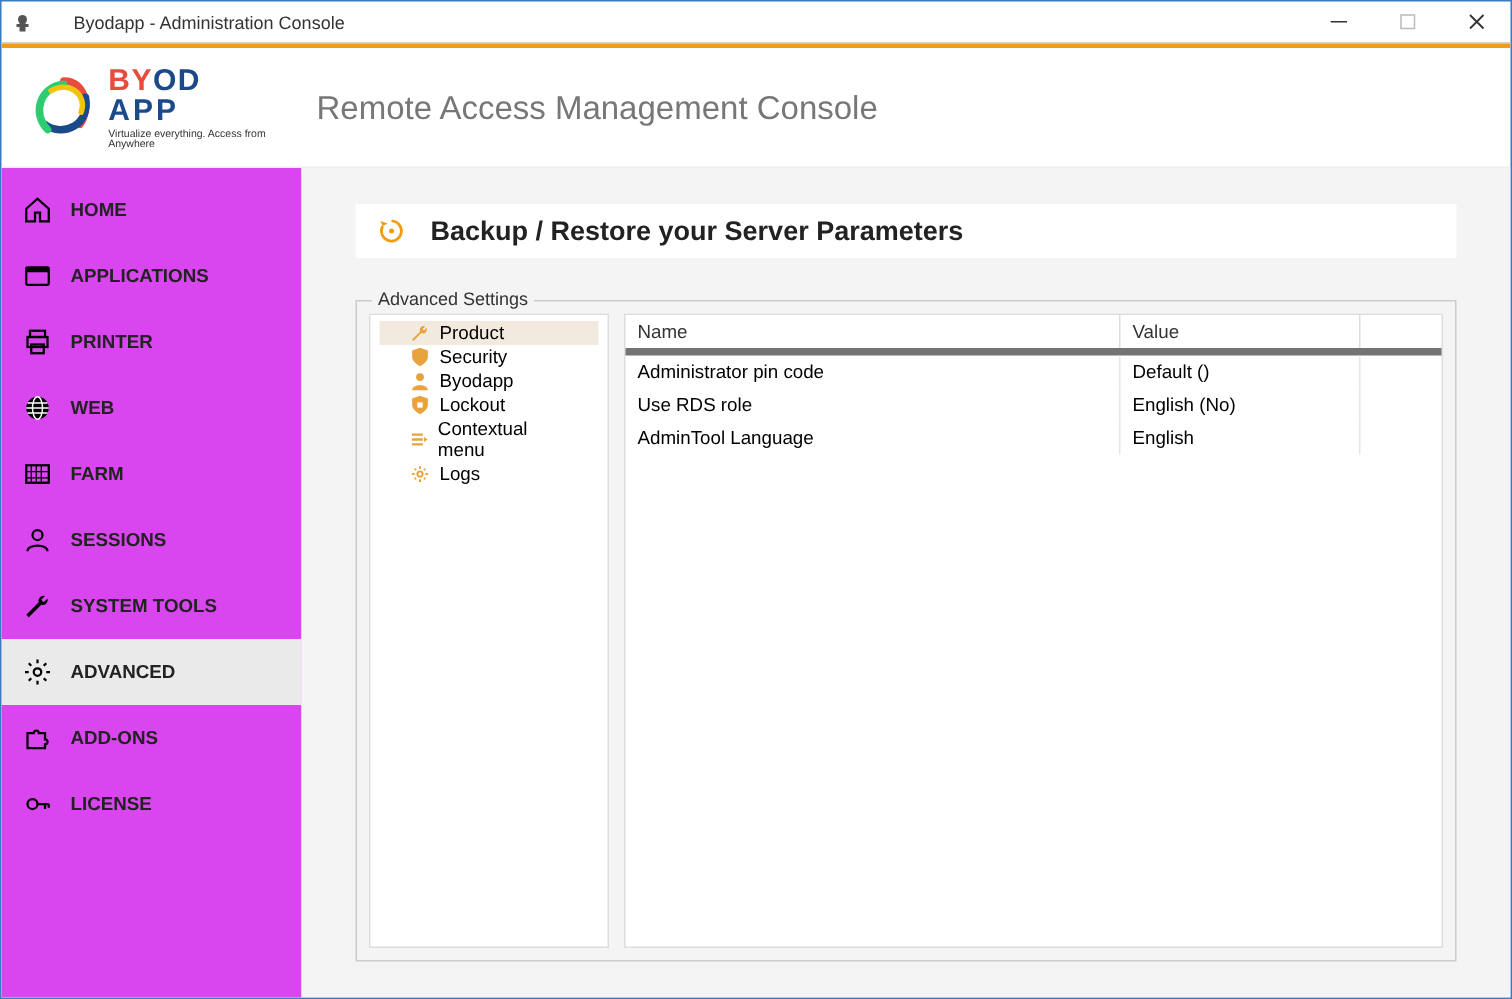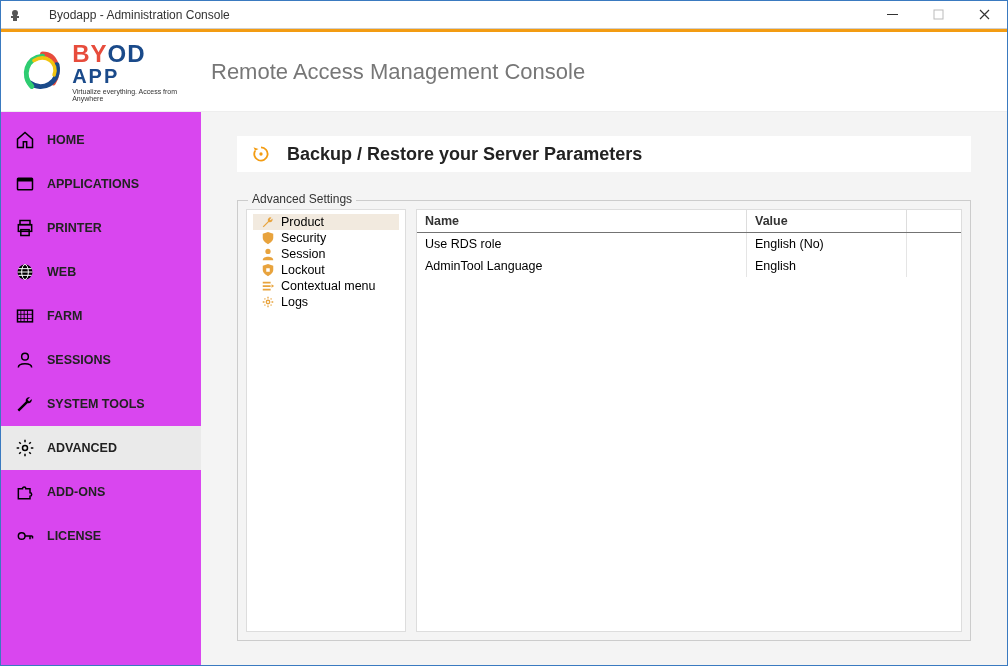--- a/index.html
+++ b/index.html
@@ -48,21 +48,21 @@
     align-items:center;
     padding: 0 20px;
     border-bottom: 1px solid #eee;
   }
   .logo {
     display:flex; align-items:center; gap:8px;
     width: 170px;
   }
   .logo-mark { width:50px; height:50px; }
   .logo-text { display:flex; flex-direction:column; line-height:1; }
-  .logo-text .brand-top { font-size:24px; font-weight:700; letter-spacing:1px; }
+  .logo-text .brand-top { font-size:20px; font-weight:700; letter-spacing:1px; }
   .logo-text .brand-top .b1 { color:#e74c3c; }
   .logo-text .brand-top .b2 { color:#1a4a8a; }
   .logo-text .brand-bot { font-size:20px; font-weight:700; color:#1a4a8a; letter-spacing:2px; }
   .logo-text .tagline { font-size:7px; color:#333; margin-top:2px; }
   .console-title {
     font-size: 22px;
     color: #777;
     font-weight: 300;
     margin-left: 20px;
   }
@@ -129,38 +129,38 @@
   }
   .categories {
     width: 160px;
     background:#fff;
     border: 1px solid #ddd;
     padding: 4px 6px;
   }
   .cat-item {
     display:flex; align-items:center; gap:6px;
     font-size:12.5px;
-    padding: 1px 8px;
+    padding: 1px 20px;
     cursor:pointer;
   }
   .cat-item.active { background:#f2eadf; }
   .cat-item svg { width:14px; height:14px; }
 
   .settings-table {
     flex:1;
     background:#fff;
     border:1px solid #ddd;
     margin-left: 10px;
     font-size:12.5px;
   }
   .thead, .trow { display:flex; }
   .thead {
-    border-bottom: 1px solid #737373;
+    border-bottom: 5px solid #737373;
     color:#333;
-    font-weight:700;
+    font-weight:400;
   }
   .thead .th, .trow .td {
     padding: 4px 8px;
   }
   .col-name { flex: 0 0 330px; border-right:1px solid #e5e5e5; }
   .col-value { flex: 0 0 160px; border-right:1px solid #e5e5e5; }
   .thead .th.col-name, .thead .th.col-value { border-right:1px solid #ddd; }
   .tbody .trow { cursor:pointer; }
 </style>
 </head>
@@ -313,21 +313,21 @@
           <svg viewBox="0 0 16 16">
               <path d="M8 1 L14 3 V8 C14 12 8 15 8 15 C8 15 2 12 2 8 V3 Z" fill="#e8a33d"></path>
             </svg>
           <span>Security</span>
         </div>
         <div class="cat-item">
           <svg viewBox="0 0 16 16">
               <circle cx="8" cy="5" r="3" fill="#e8a33d"></circle>
               <path d="M2 15 C2 10 14 10 14 15 Z" fill="#e8a33d"></path>
             </svg>
-          <span>Session</span>
+          <span>Byodapp</span>
         </div>
         <div class="cat-item">
           <svg viewBox="0 0 16 16">
               <path d="M8 1 L14 3 V8 C14 12 8 15 8 15 C8 15 2 12 2 8 V3 Z" fill="#e8a33d"></path>
               <rect x="6" y="6" width="4" height="4" fill="#fff"></rect>
             </svg>
           <span>Lockout</span>
         </div>
         <div class="cat-item">
           <svg viewBox="0 0 16 16">
@@ -344,20 +344,24 @@
           <span>Logs</span>
         </div>
       </div>
 
       <div class="settings-table">
         <div class="thead">
           <div class="th col-name">Name</div>
           <div class="th col-value">Value</div>
         </div>
         <div class="tbody">
+          <div class="trow">
+            <div class="td col-name">Administrator pin code</div>
+            <div class="td col-value">Default ()</div>
+          </div>
           <div class="trow">
             <div class="td col-name">Use RDS role</div>
             <div class="td col-value">English (No)</div>
           </div>
           <div class="trow">
             <div class="td col-name">AdminTool Language</div>
             <div class="td col-value">English</div>
           </div>
         </div>
       </div>

